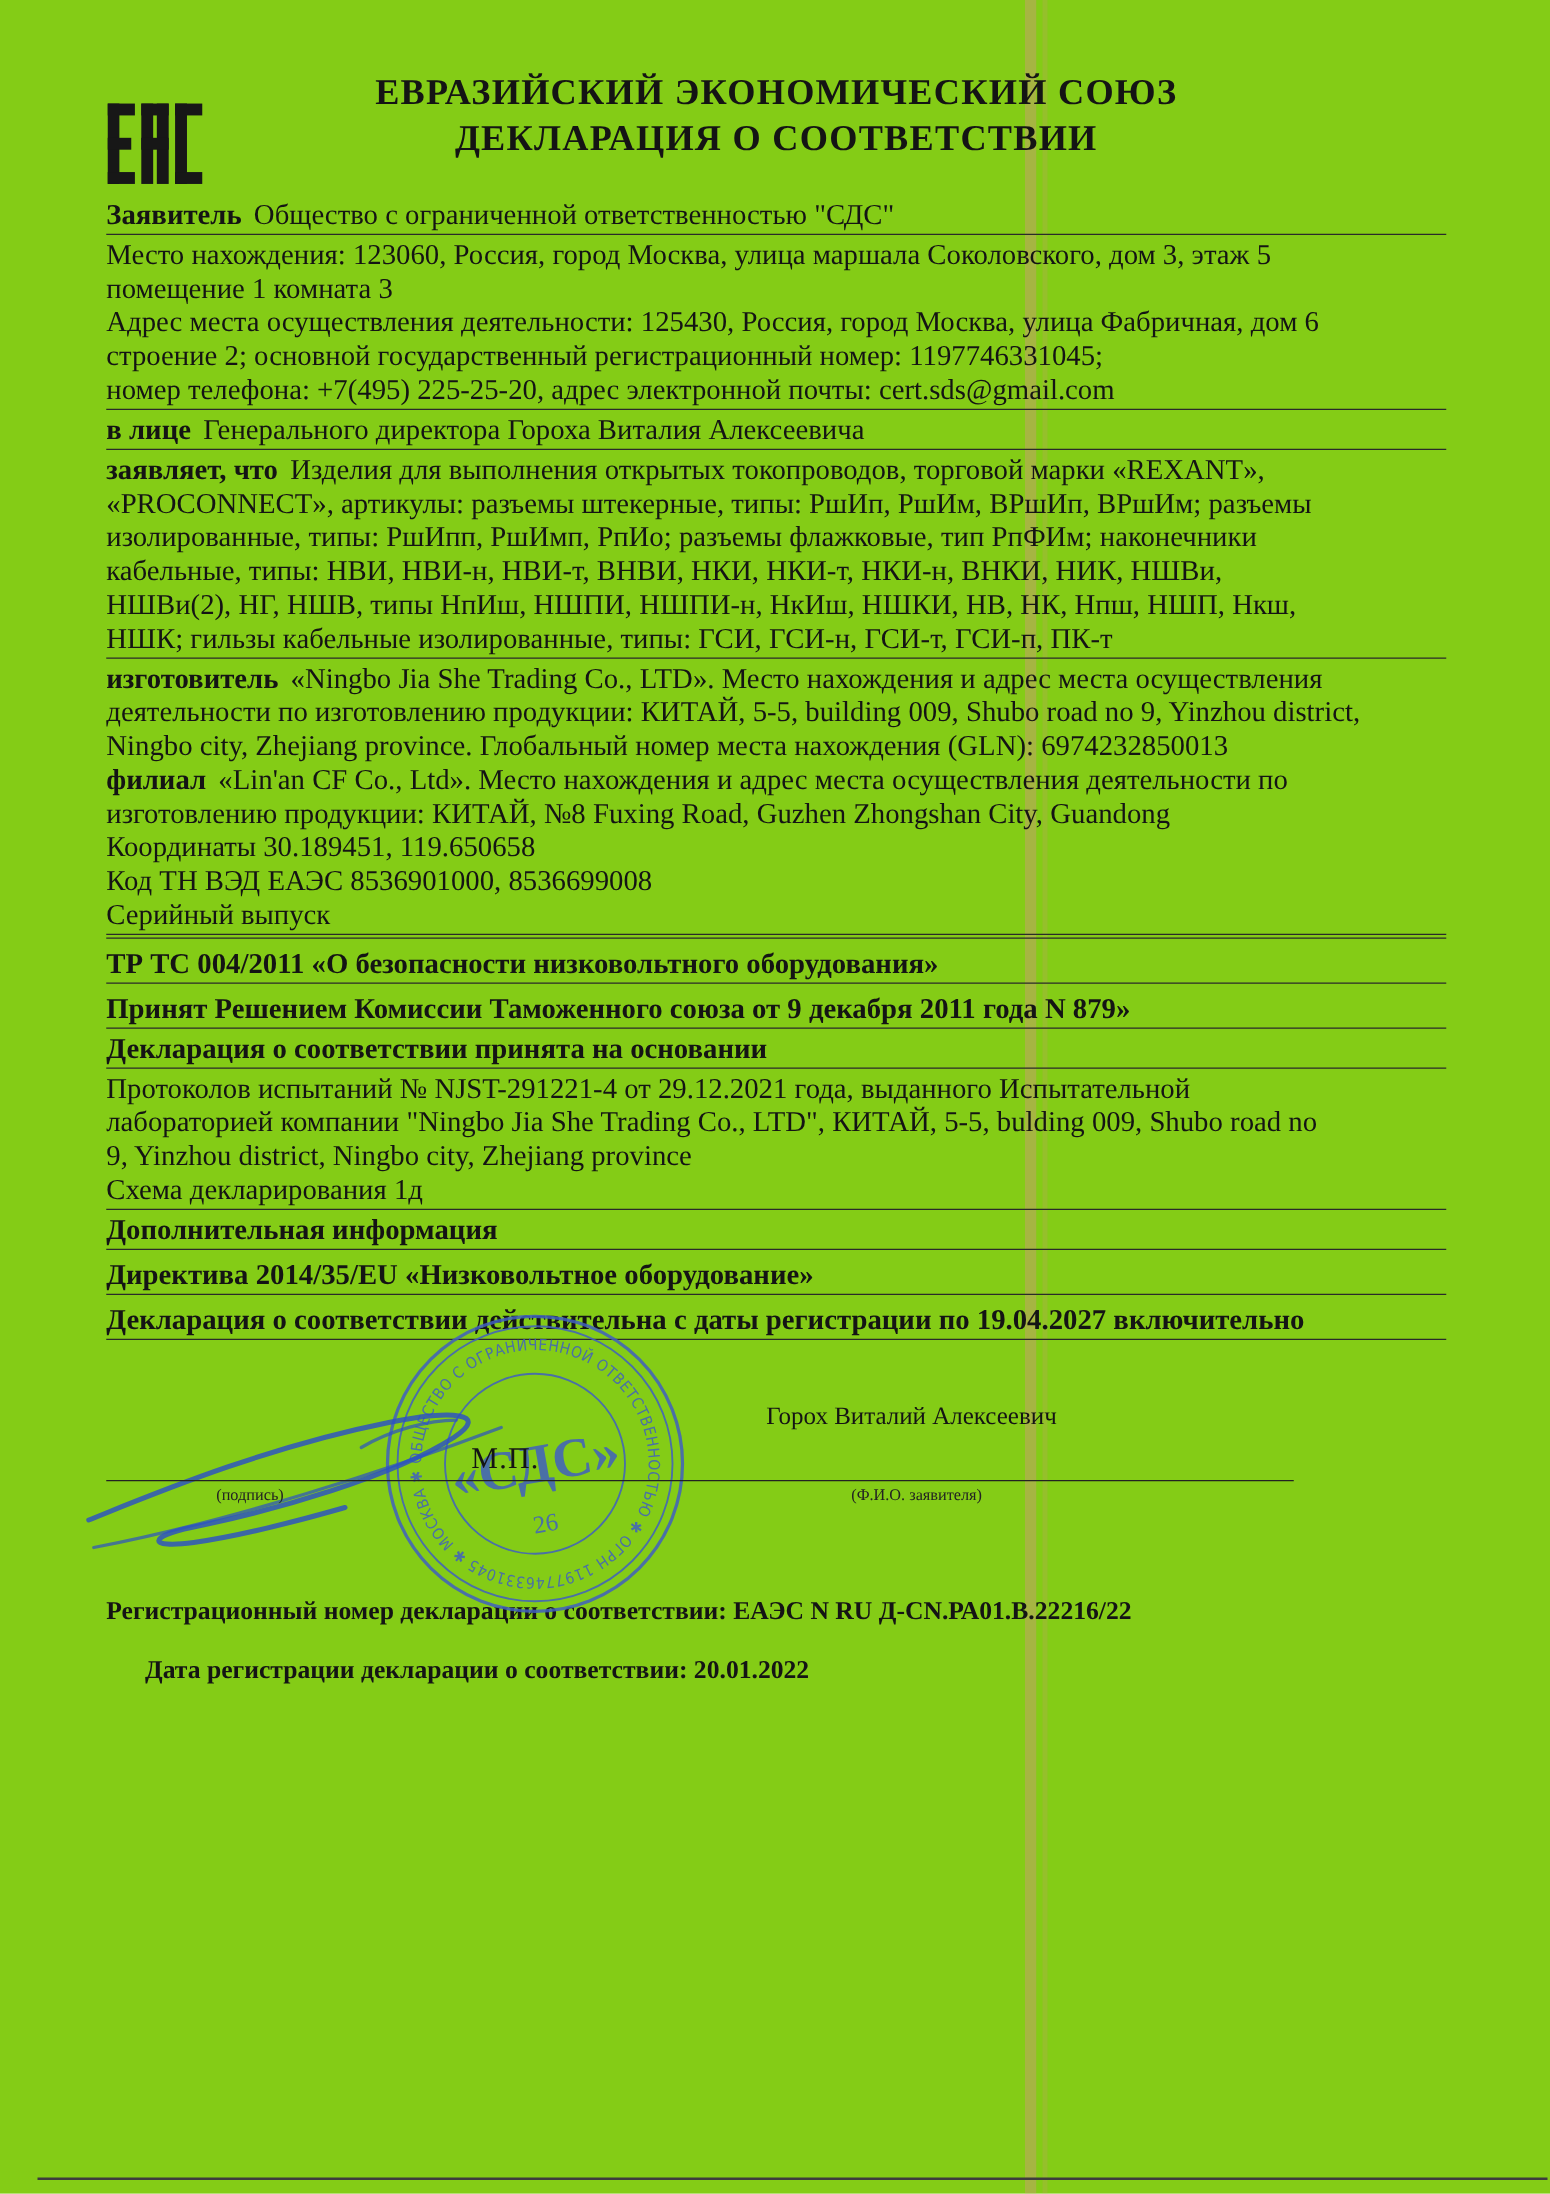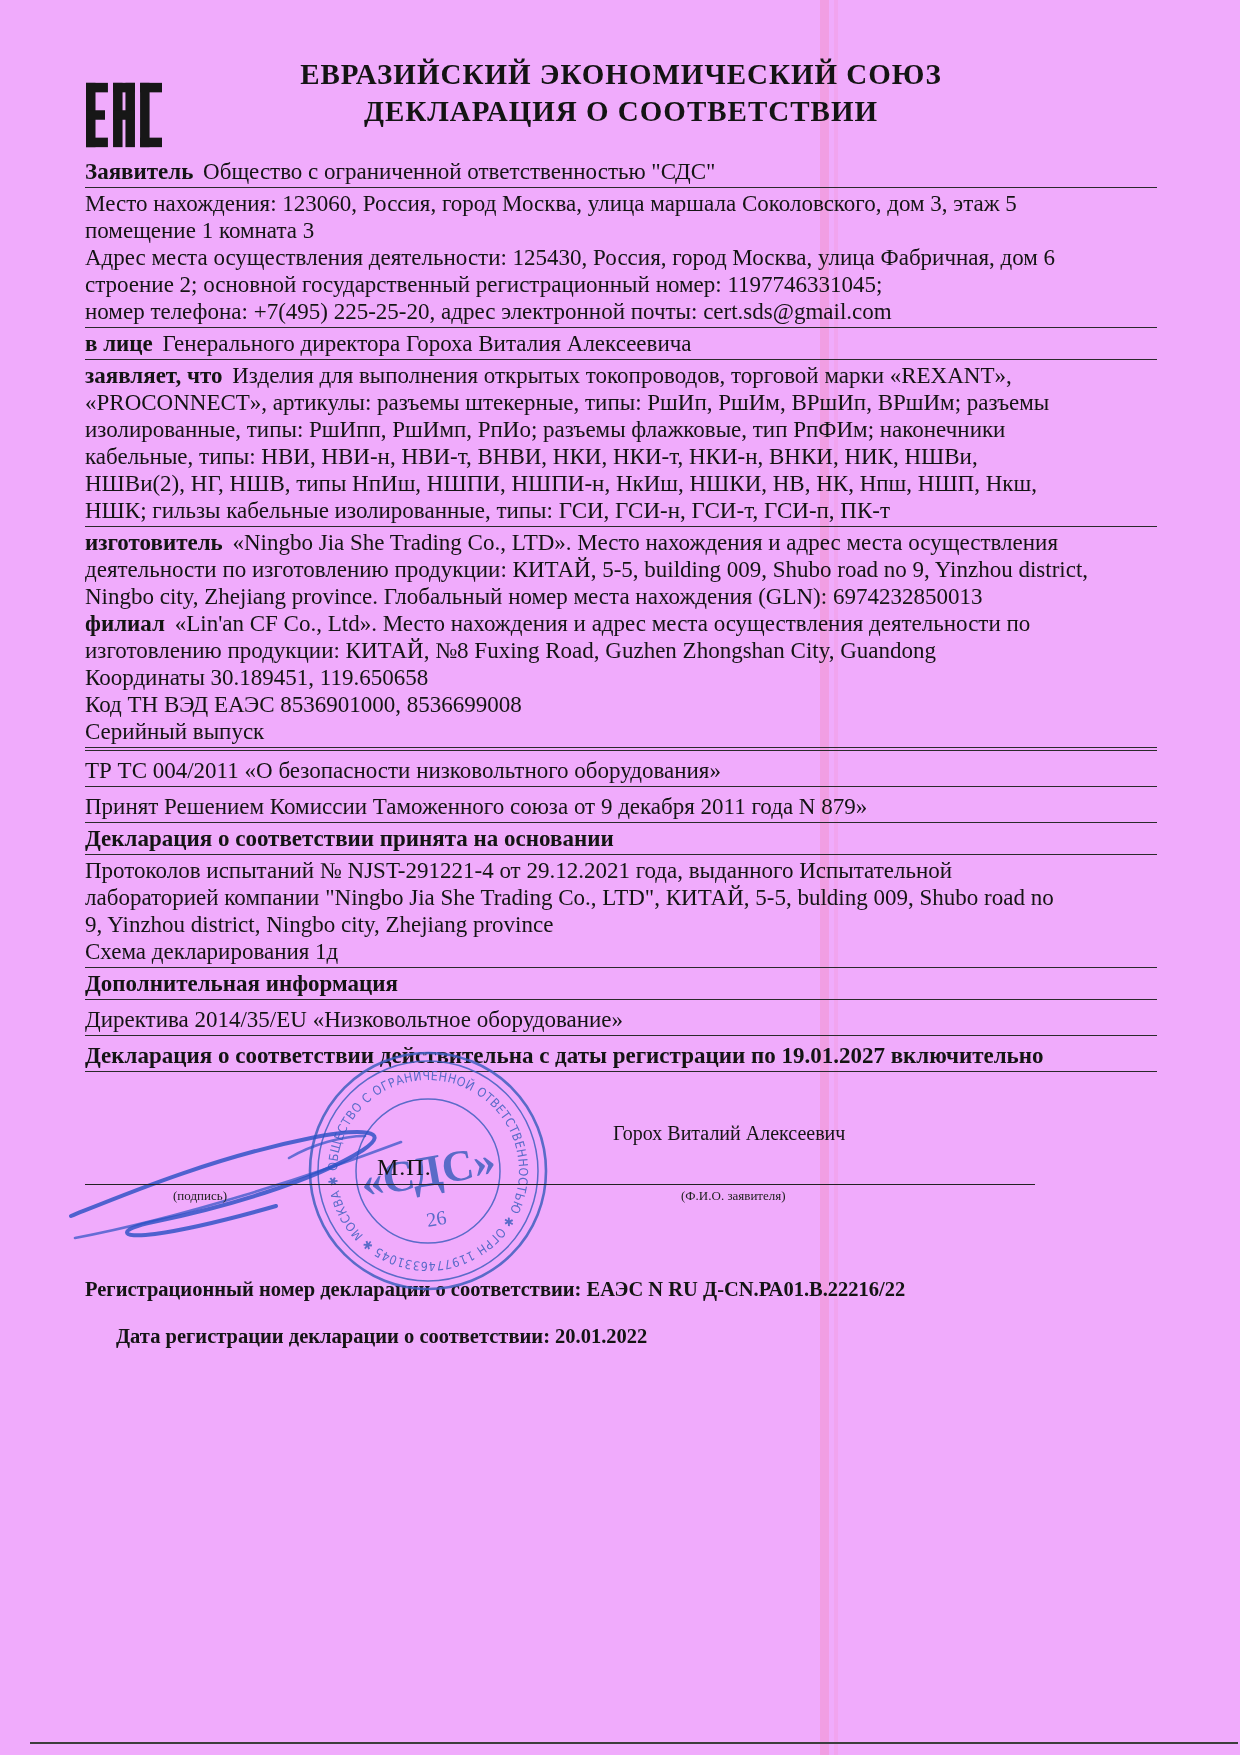--- a/index.html
+++ b/index.html
@@ -1,32 +1,32 @@
 <!DOCTYPE html>
 <html><head>
 <meta charset="utf-8">
 <style>
   *{margin:0;padding:0;box-sizing:border-box;}
   html,body{background:#ffffff;}
-  .page{position:relative;width:1240px;height:1755px;margin:0 auto;background:#f0abfc;
+  .page{position:relative;width:1240px;height:1755px;margin:0 auto;background:#84cc16;
         font-family:"Liberation Serif",serif;color:#141414;overflow:hidden;}
   
   .stripe{position:absolute;top:0;height:100%;pointer-events:none;}
   .stripe1{left:820px;width:9px;background:rgba(246,128,168,0.30);}
   .stripe2{left:834px;width:4px;background:rgba(246,128,168,0.15);}
   
   .eac-logo{position:absolute;left:86px;top:72px;width:76px;height:86px;fill:#171717;}
   .content{position:absolute;left:85px;top:0;width:1072px;}
   .doc-title{padding-top:56px;text-align:center;font-weight:bold;font-size:29px;line-height:37px;letter-spacing:1px;}
   .p{font-size:23px;line-height:27px;}
   .ws{white-space:pre-line;}
   .first{margin-top:28px;}
   .lead{font-weight:bold;margin-right:4px;}
   .bold{font-weight:bold;}
-  .mt{margin-top:6px;}
+  .mt{margin-top:6px;font-weight:bold;}
   .rule{border:none;border-top:1.3px solid #2a2a2a;margin:2px 0;height:0;}
   
   .sig-area{position:relative;height:152px;margin-top:8px;}
   .stamp{position:absolute;left:212px;top:-40px;width:262px;height:262px;opacity:0.85;}
   .st-c{fill:none;stroke-width:2.6px;}
   .st-c.thin{stroke-width:1.5px;}
   .ring-text{font-size:12.5px;letter-spacing:0.6px;font-family:"DejaVu Sans",sans-serif;}
   .stamp-center{font-size:44px;font-weight:bold;font-family:"Liberation Serif",serif;}
   .stamp-number{font-size:20px;font-family:"Liberation Serif",serif;}
   .signature{position:absolute;left:-24px;top:16px;width:432px;height:166px;}
@@ -115,21 +115,21 @@
 лабораторией компании "Ningbo Jia She Trading Co., LTD", КИТАЙ, 5-5, bulding 009, Shubo road no
 9, Yinzhou district, Ningbo city, Zhejiang province</p>
     <p class="p ws">Схема декларирования 1д</p>
     <hr class="rule">
 
     <p class="p bold">Дополнительная информация</p>
     <hr class="rule">
     <p class="p ws mt">Директива 2014/35/EU «Низковольтное оборудование»</p>
     <hr class="rule">
 
-    <p class="p bold mt">Декларация о соответствии действительна с даты регистрации по 19.01.2027 включительно</p>
+    <p class="p bold mt">Декларация о соответствии действительна с даты регистрации по 19.04.2027 включительно</p>
     <hr class="rule">
 
     <div class="sig-area">
 
       <svg class="stamp" viewBox="0 0 262 262" aria-hidden="true">
         <circle class="st-c" cx="131" cy="131" r="118" stroke="#4060c0"></circle>
         <circle class="st-c thin" cx="131" cy="131" r="110" stroke="#4060c0"></circle>
         <circle class="st-c thin" cx="131" cy="131" r="72" stroke="#4060c0"></circle>
         <defs>
           <path id="ringPath" d="M131,131 m-91,0 a91,91 0 1,1 182,0 a91,91 0 1,1 -182,0"></path>

